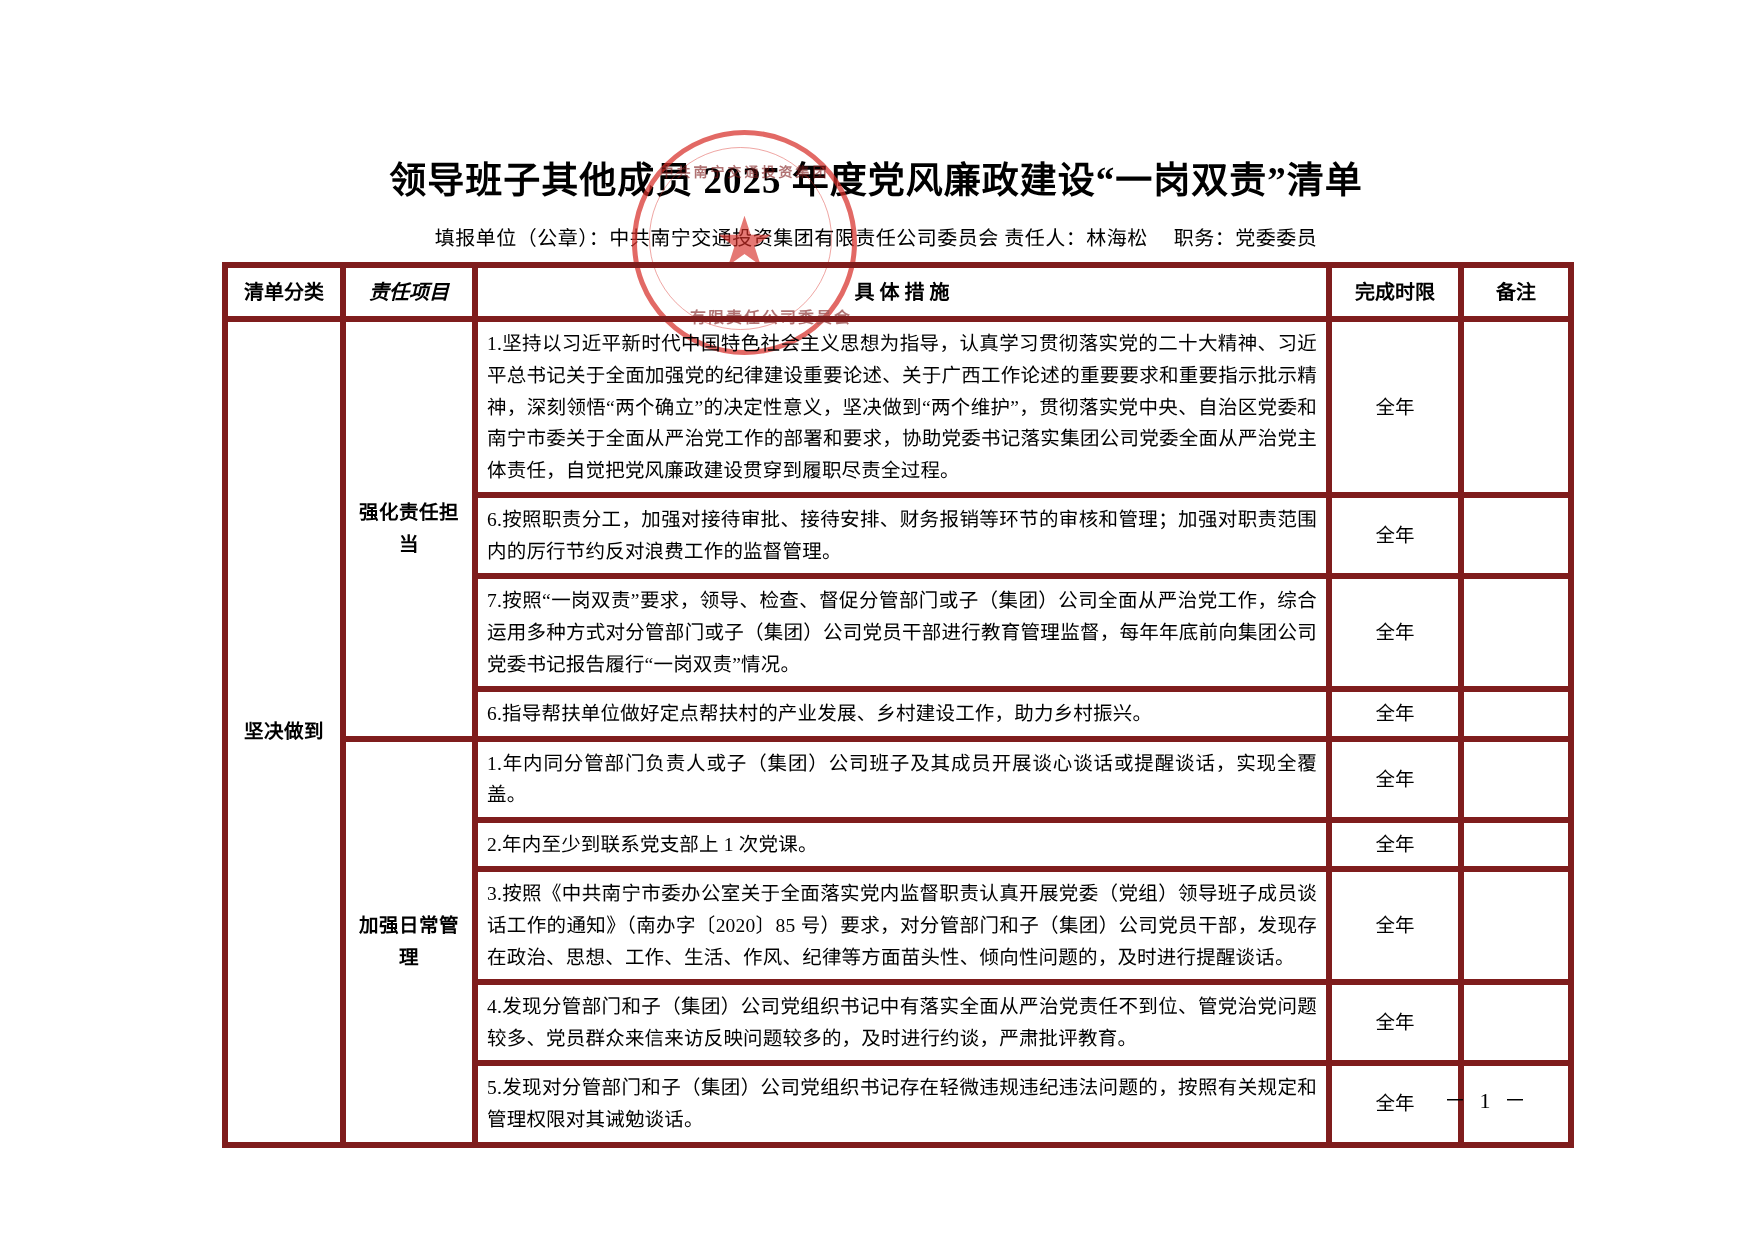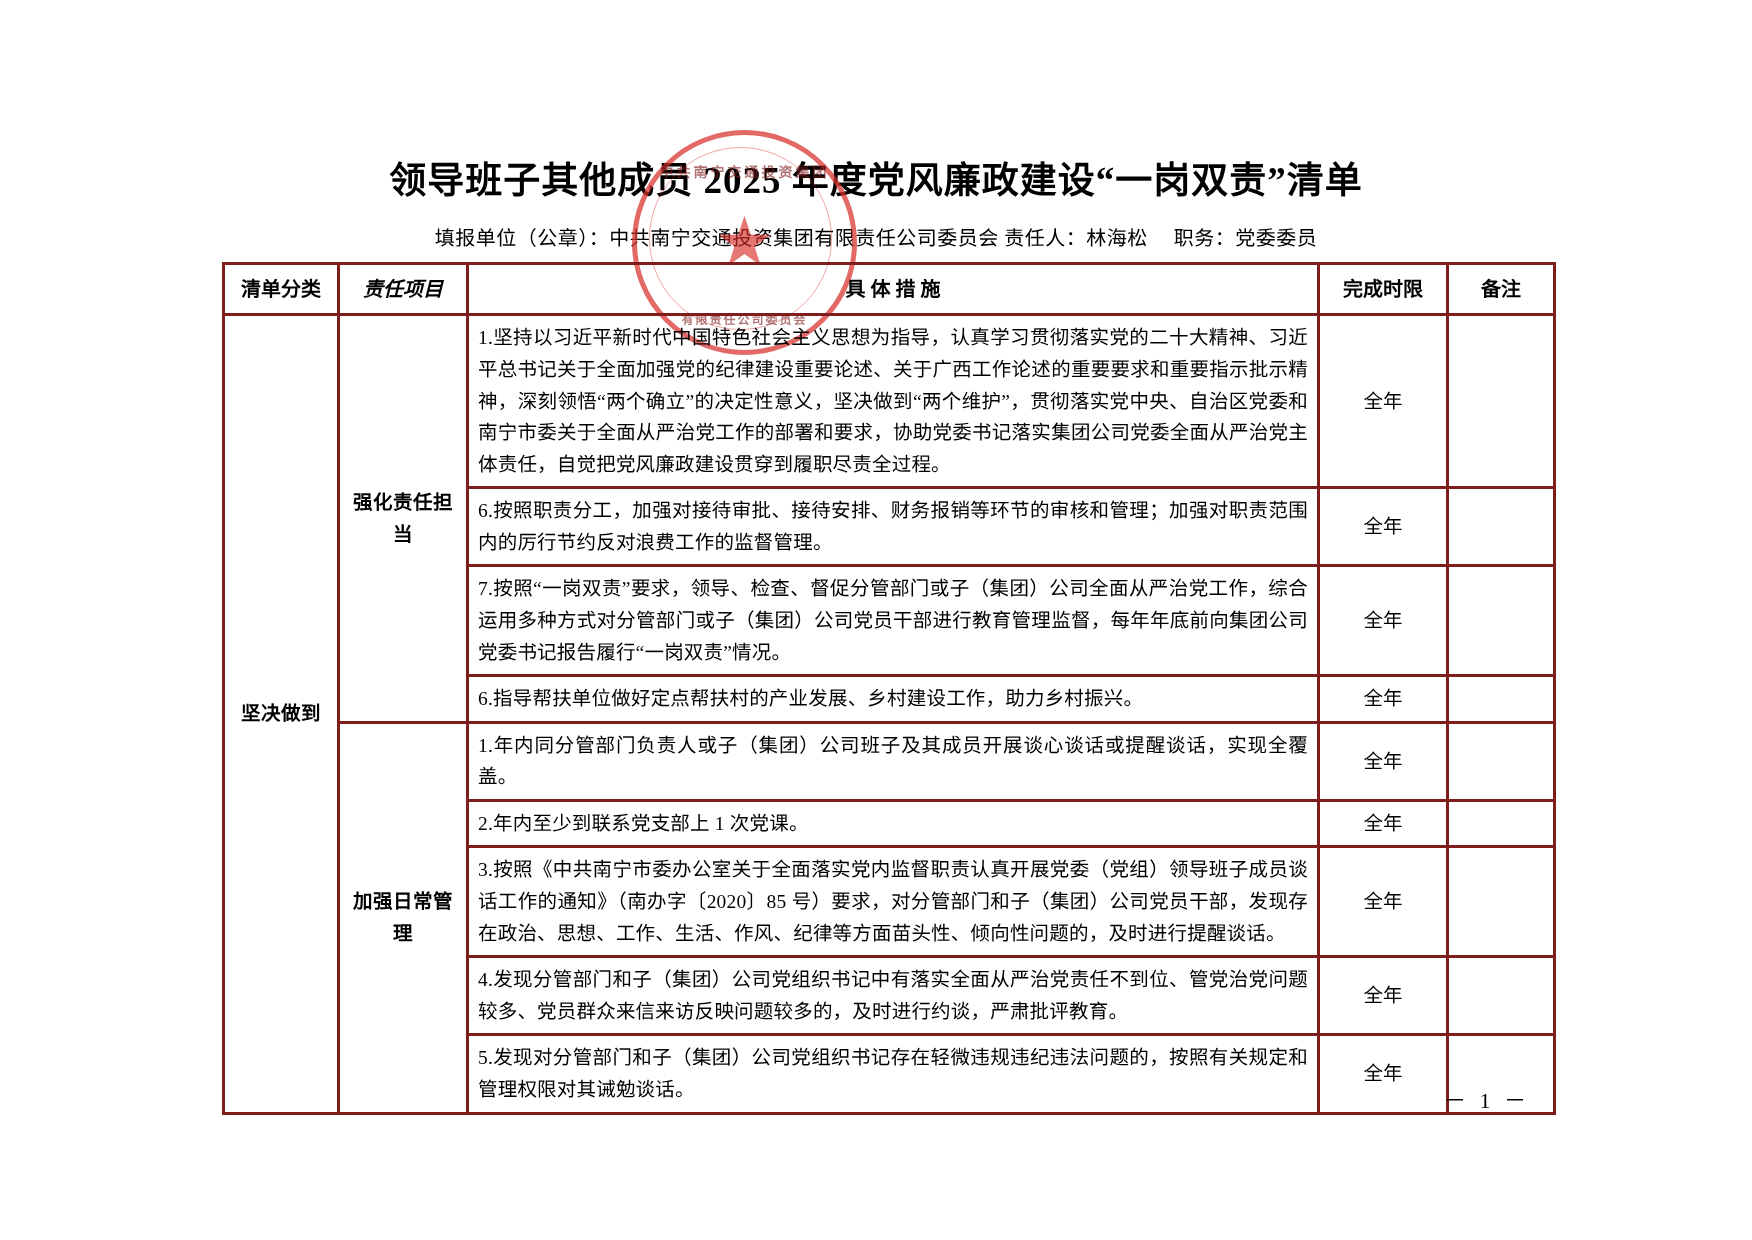--- a/index.html
+++ b/index.html
@@ -84,35 +84,35 @@
     left: 0;
     width: 215px;
     text-align: center;
     color: #7f1d1d;
     font-size: 14px;
     letter-spacing: 3px;
     font-weight: bold;
     opacity: 0.85;
   }
   .seal-text-top { top: 26px; }
-  .seal-text-bottom { bottom: 22px; font-size: 12px; letter-spacing: 2px; }
+  .seal-text-bottom { bottom: 22px; font-size: 16px; letter-spacing: 2px; text-align: right; }
 
   
   table.main-table {
     position: absolute;
     left: 222px;
     top: 262px;
     width: 1308px;
     border-collapse: collapse;
     table-layout: fixed;
     background: transparent;
   }
   table.main-table th,
   table.main-table td {
-    border: 3px solid #7f1d1d;
+    border: 6px solid #7f1d1d;
     vertical-align: middle;
     padding: 6px 9px;
     font-size: 19.5px;
     line-height: 1.62;
   }
   table.main-table th {
     text-align: center;
     font-weight: bold;
     font-size: 20px;
     padding: 8px 4px;

